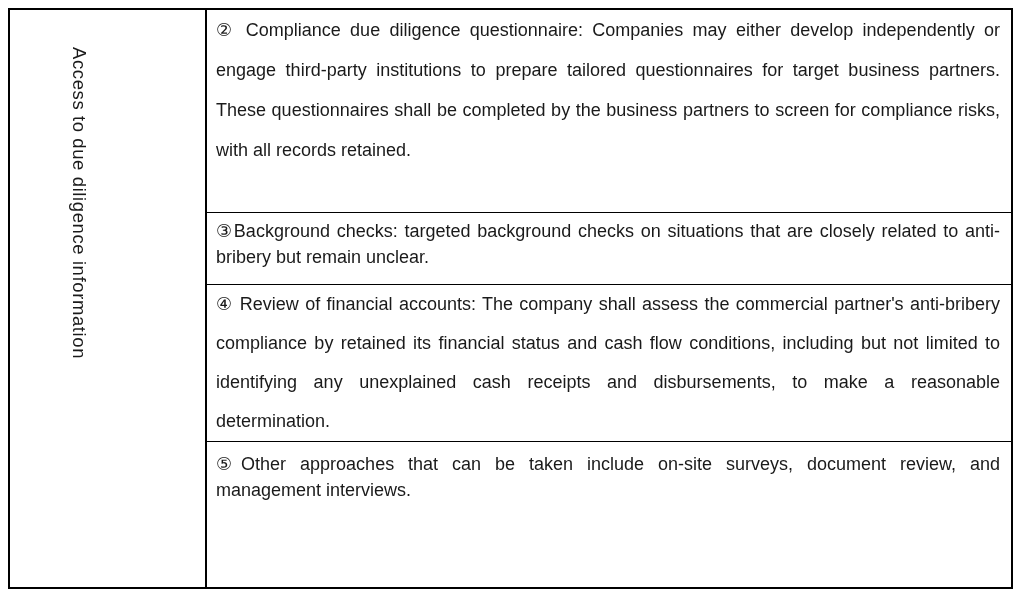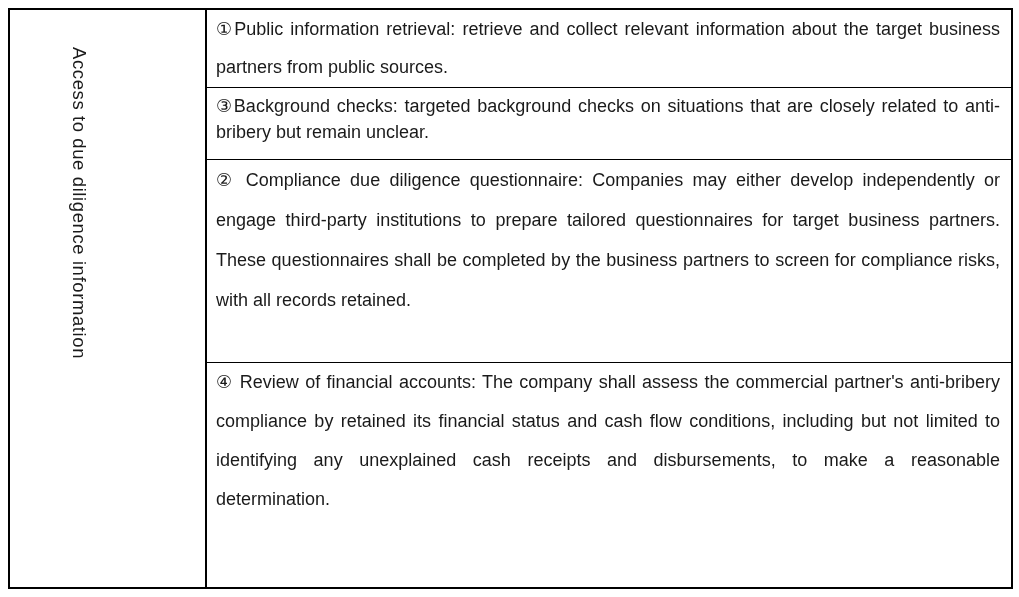--- a/index.html
+++ b/index.html
@@ -75,24 +75,24 @@
 <body>
 
 <div class="page">
   <div class="dd-table">
 
     <div class="header-cell">
       <span class="vertical-text">Access to due diligence information</span>
     </div>
 
     <div class="body-col">
-      <div class="method-row row-1">①Public information retrieval: retrieve and collect relevant information about the target business partners from public sources.</div>
+
+      <div class="method-row row-2">② Compliance due diligence questionnaire: Companies may either develop independently or engage third-party institutions to prepare tailored questionnaires for target business partners. These questionnaires shall be completed by the business partners to screen for compliance risks, with all records retained.</div>
 
       <div class="method-row row-3">③Background checks: targeted background checks on situations that are closely related to anti-bribery but remain unclear.</div>
 
-      <div class="method-row row-2">② Compliance due diligence questionnaire: Companies may either develop independently or engage third-party institutions to prepare tailored questionnaires for target business partners. These questionnaires shall be completed by the business partners to screen for compliance risks, with all records retained.</div>
-
       <div class="method-row row-4">④ Review of financial accounts: The company shall assess the commercial partner's anti-bribery compliance by retained its financial status and cash flow conditions, including but not limited to identifying any unexplained cash receipts and disbursements, to make a reasonable determination.</div>
 
+      <div class="method-row row-5">⑤Other approaches that can be taken include on-site surveys, document review, and management interviews.</div>
     </div>
 
   </div>
 </div>
 
 </body></html>

